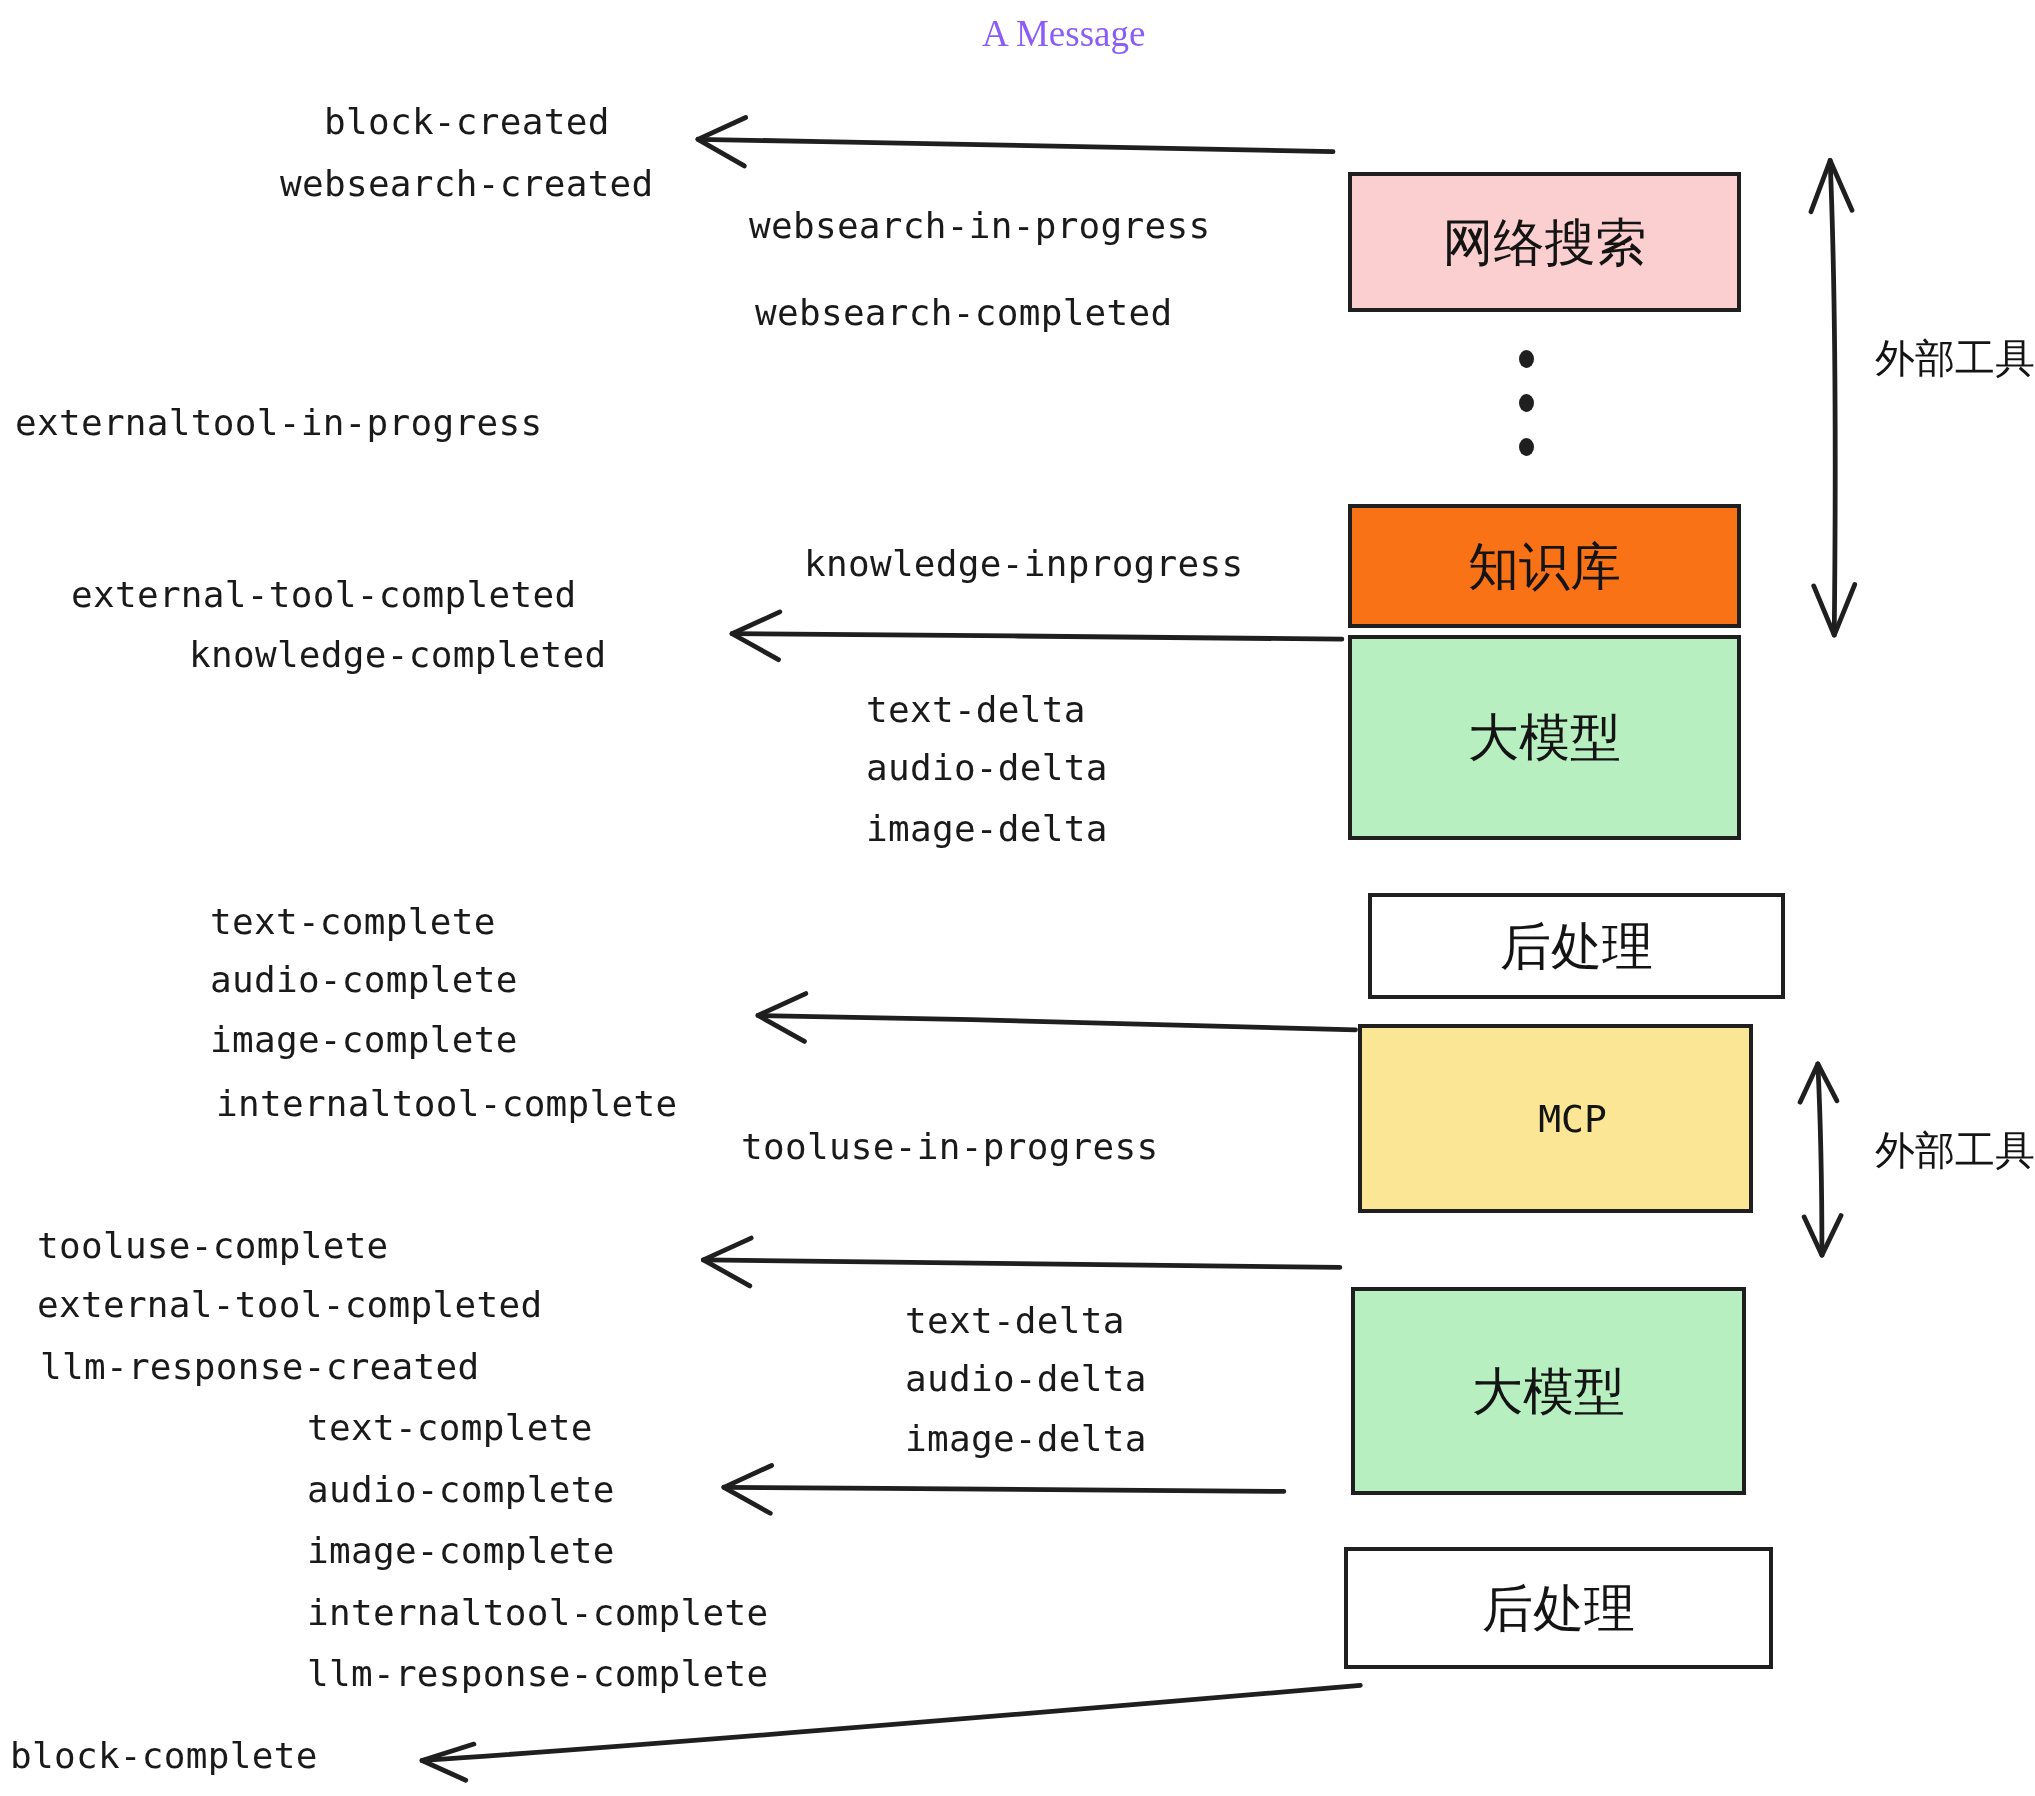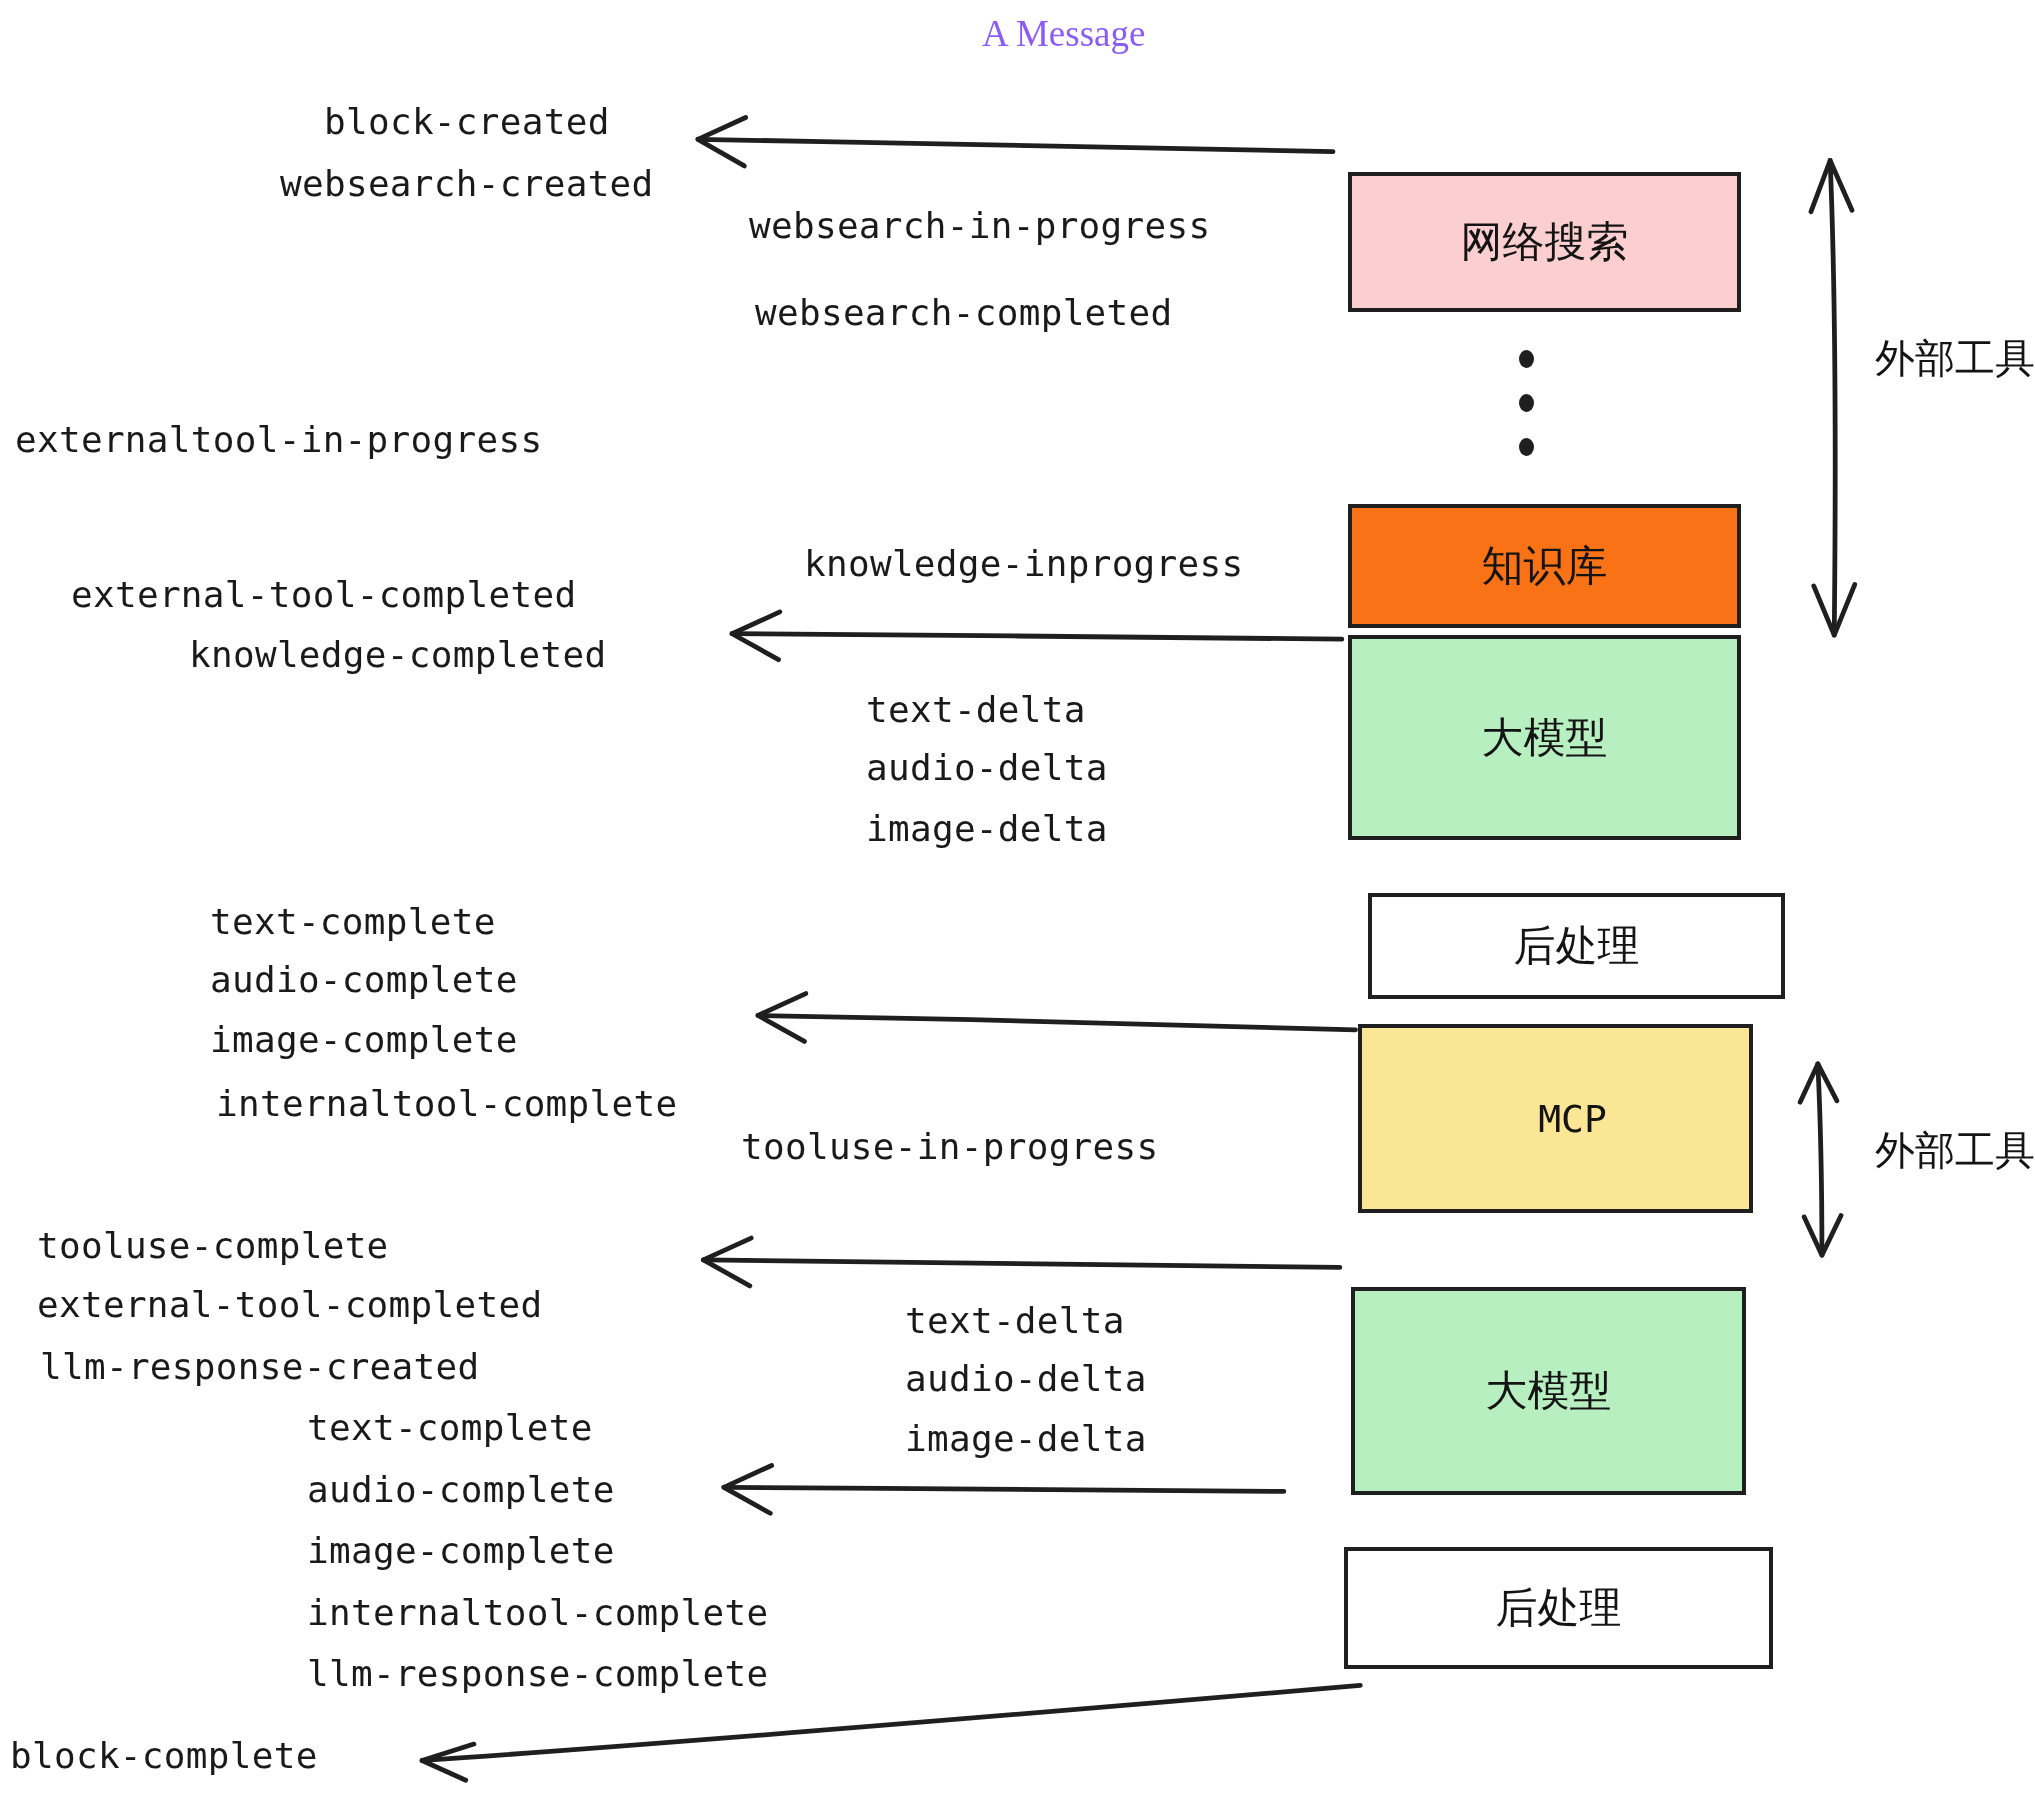--- a/index.html
+++ b/index.html
@@ -35,21 +35,21 @@
   .node {
     position: absolute;
     box-sizing: border-box;
     border: 4.1px solid #1f1f1f;
     display: flex;
     align-items: center;
     justify-content: center;
   }
   .node-label {
     font-family: Liberation Sans, sans-serif;
-    font-size: 42px;
+    font-size: 51px;
     color: #141414;
     line-height: 1;
     white-space: nowrap;
   }
   .node-label.latin {
     font-family: "DejaVu Sans Mono", "Liberation Mono", monospace;
     font-size: 38px;
   }
   .side-label {
     position: absolute;
@@ -141,21 +141,21 @@
       <path d="M2662,1558 C2666,1640 2668,1750 2668,1838" fill="none" stroke="#1f1f1f" stroke-width="7" stroke-linecap="round"></path>
       <path d="M2662,1558 L2636,1614 M2662,1558 L2690,1612" fill="none" stroke="#1f1f1f" stroke-width="7" stroke-linecap="round"></path>
       <path d="M2668,1838 L2642,1782 M2668,1838 L2696,1780" fill="none" stroke="#1f1f1f" stroke-width="7" stroke-linecap="round"></path>
     </g>
   </svg>
 
   <div class="evt" style="left:324px;  top:104px;">block-created</div>
   <div class="evt" style="left:280px;  top:166px;">websearch-created</div>
   <div class="evt" style="left:749px; top:208px;">websearch-in-progress</div>
   <div class="evt" style="left:755px; top:295px;">websearch-completed</div>
-  <div class="evt" style="left:15px;   top:422px;">externaltool-in-progress</div>
+  <div class="evt" style="left:15px;   top:405px;">externaltool-in-progress</div>
   <div class="evt" style="left:768px; top:546px;margin-left:36px;">knowledge-inprogress</div>
   <div class="evt" style="left:71px;  top:577px;">external-tool-completed</div>
   <div class="evt" style="left:189px;  top:637px;">knowledge-completed</div>
   <div class="evt" style="left:866px; top:692px;">text-delta</div>
   <div class="evt" style="left:866px; top:750px;">audio-delta</div>
   <div class="evt" style="left:866px; top:811px;">image-delta</div>
   <div class="evt" style="left:210px;  top:904px;">text-complete</div>
   <div class="evt" style="left:210px;  top:962px;">audio-complete</div>
   <div class="evt" style="left:210px;  top:1022px;">image-complete</div>
   <div class="evt" style="left:216px;  top:1086px;">internaltool-complete</div>

